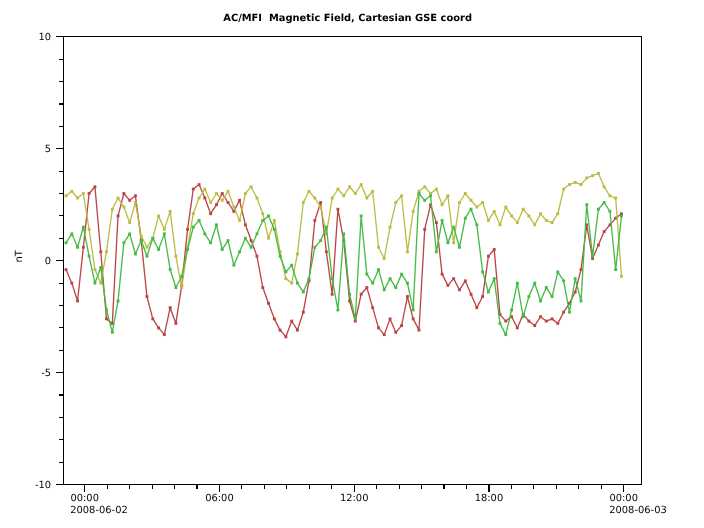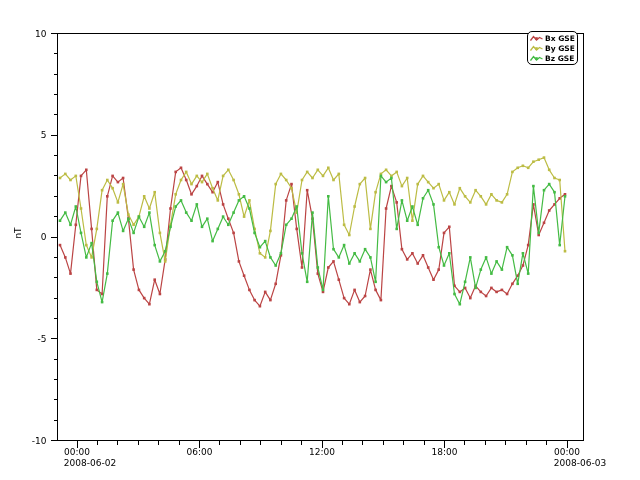--- a/index.html
+++ b/index.html
@@ -16,20 +16,21 @@
           box-sizing:border-box;padding:1px 0 0 2px;}
   .legend-row{display:flex;align-items:center;height:10px;gap:2px;}
   .legend-row span{font-size:7.5px;font-weight:bold;white-space:pre;}
   .legend-marker{flex:0 0 auto;}
 </style>
 </head>
 <body>
 
 <div class="screen">
 
+  <div class="chart-title">AC/MFI  Magnetic Field, Cartesian GSE coord</div>
 
   <svg id="plot-svg" width="640" height="480">
       <rect x="57.5" y="33.5" width="526" height="407" fill="none" stroke="#000" shape-rendering="crispEdges"></rect>
       <line x1="50.5" x2="57.5" y1="440.5" y2="440.5" stroke="#000" shape-rendering="crispEdges"></line>
       <line x1="53.5" x2="57.5" y1="420.15" y2="420.15" stroke="#000" shape-rendering="crispEdges"></line>
       <line x1="53.5" x2="57.5" y1="399.8" y2="399.8" stroke="#000" shape-rendering="crispEdges"></line>
       <line x1="53.5" x2="57.5" y1="379.45" y2="379.45" stroke="#000" shape-rendering="crispEdges"></line>
       <line x1="53.5" x2="57.5" y1="359.1" y2="359.1" stroke="#000" shape-rendering="crispEdges"></line>
       <line x1="50.5" x2="57.5" y1="338.75" y2="338.75" stroke="#000" shape-rendering="crispEdges"></line>
       <line x1="53.5" x2="57.5" y1="318.4" y2="318.4" stroke="#000" shape-rendering="crispEdges"></line>
@@ -375,37 +376,14 @@
       <rect x="537.4" y="231.6" width="2.6" height="2.6" fill="#44bb44"></rect>
       <rect x="542.7" y="188.9" width="2.6" height="2.6" fill="#44bb44"></rect>
       <rect x="547.9" y="182.8" width="2.6" height="2.6" fill="#44bb44"></rect>
       <rect x="553.2" y="190.9" width="2.6" height="2.6" fill="#44bb44"></rect>
       <rect x="558.4" y="243.8" width="2.6" height="2.6" fill="#44bb44"></rect>
       <rect x="563.7" y="195.0" width="2.6" height="2.6" fill="#44bb44"></rect>
     </svg>
 
   <div class="ylabel">nT</div>
 
-  <div class="legend">
-    <div class="legend-row">
-      <svg class="legend-marker" width="13" height="9">
-        <path d="M0.5,6.5 L3.5,2.5 L6.5,6 L9.5,3.5 L12.5,5" fill="none" stroke-width="1.3" stroke="#bb4444"></path>
-        <rect x="5.2" y="3.2" width="2.6" height="2.6" fill="#bb4444"></rect>
-      </svg>
-      <span>Bx GSE</span>
-    </div>
-    <div class="legend-row">
-      <svg class="legend-marker" width="13" height="9">
-        <path d="M0.5,6.5 L3.5,2.5 L6.5,6 L9.5,3.5 L12.5,5" fill="none" stroke-width="1.3" stroke="#bcbc44"></path>
-        <rect x="5.2" y="3.2" width="2.6" height="2.6" fill="#bcbc44"></rect>
-      </svg>
-      <span>By GSE</span>
-    </div>
-    <div class="legend-row">
-      <svg class="legend-marker" width="13" height="9">
-        <path d="M0.5,6.5 L3.5,2.5 L6.5,6 L9.5,3.5 L12.5,5" fill="none" stroke-width="1.3" stroke="#44bb44"></path>
-        <rect x="5.2" y="3.2" width="2.6" height="2.6" fill="#44bb44"></rect>
-      </svg>
-      <span>Bz GSE</span>
-    </div>
-  </div>
 
 </div>
 
 </body></html>

